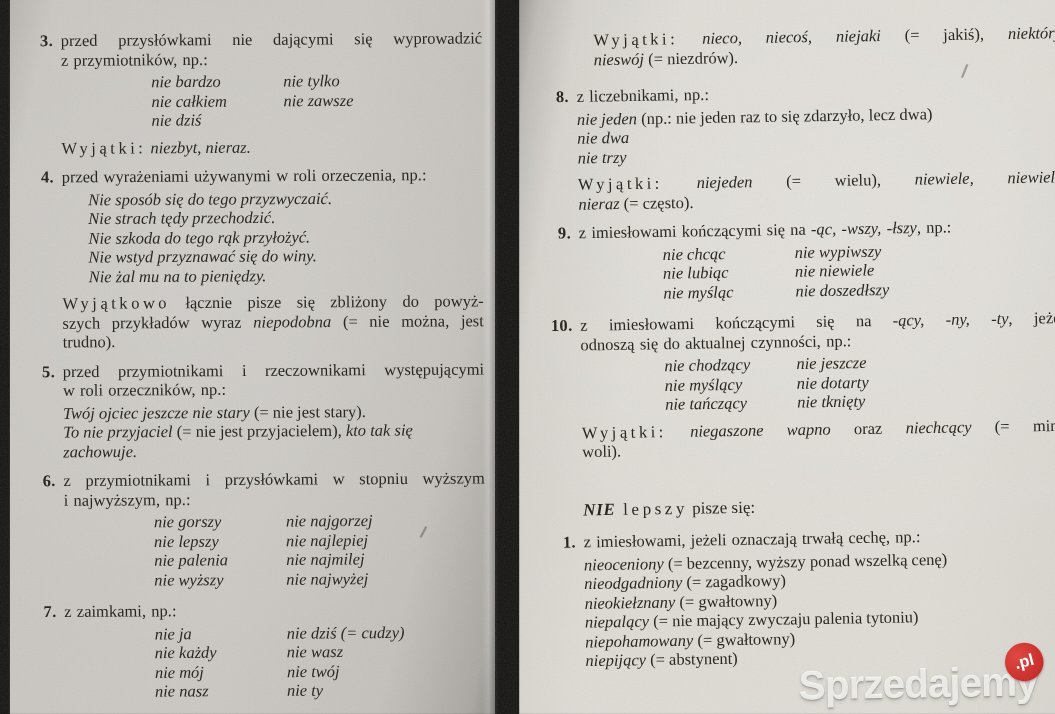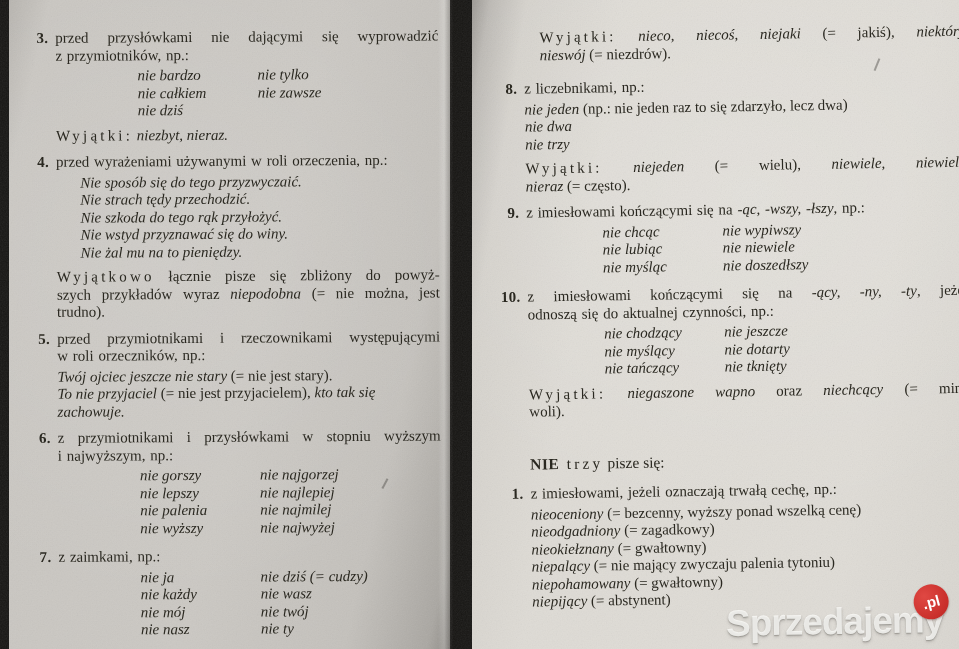--- a/index.html
+++ b/index.html
@@ -37,21 +37,21 @@
   .num{font-weight:bold;text-align:right;flex:0 0 auto;padding-right:7px;letter-spacing:.3px;}
   .content-left .num{width:25px;}
   .content-right .num{width:33px;}
   .ibody{flex:1 1 auto;min-width:0;}
   .tline{min-height:17.5px;}
   .just{text-align:justify;text-align-last:justify;}
   .heading{word-spacing:1px;}
   .seg-r{font-style:normal;}
   .seg-i{font-style:italic;}
   .seg-sp{letter-spacing:3.2px;}
-  .seg-ib{font-weight:bold;letter-spacing:.6px;}
+  .seg-ib{font-style:italic;font-weight:bold;letter-spacing:.6px;}
   .lines{margin-top:3px;}
   .exc{margin-top:7px;}
   .pairs{margin:3px 0 2px 82px;}
   .content-right .pairs{margin-left:76px;}
   .prow{display:flex;}
   .pc{font-style:italic;}
   .pc1{flex:0 0 120px;}
   .noindent{margin-left:56px;margin-bottom:16px;}
   .section-head{margin:34px 0 13px 40px;font-size:15.5px;}
   
@@ -275,21 +275,21 @@
             </div>
           </div>
         <div class="exc">
             <div class="tline just"><span class="seg-sp">Wyjątki:</span><span class="seg-i"> niegaszone wapno</span><span class="seg-r"> oraz </span><span class="seg-i">niechcący</span><span class="seg-r"> (= mimo</span></div>
             <div class="tline"><span class="seg-r">woli).</span></div>
           </div>
       </div>
     </div>
 
     <div class="section-head">
-        <div class="tline"><span class="seg-ib">NIE</span><span class="seg-sp"> trzy</span><span class="seg-r"> pisze się:</span></div>
+        <div class="tline"><span class="seg-ib">NIE</span><span class="seg-sp"> lepszy</span><span class="seg-r"> pisze się:</span></div>
       </div>
 
     <div class="item">
       <span class="num">1.</span>
       <div class="ibody">
         <div class="heading">
             <div class="tline"><span class="seg-r">z imiesłowami, jeżeli oznaczają trwałą cechę, np.:</span></div>
           </div>
         <div class="lines">
             <div class="tline"><span class="seg-i">nieoceniony</span><span class="seg-r"> (= bezcenny, wyższy ponad wszelką cenę)</span></div>

